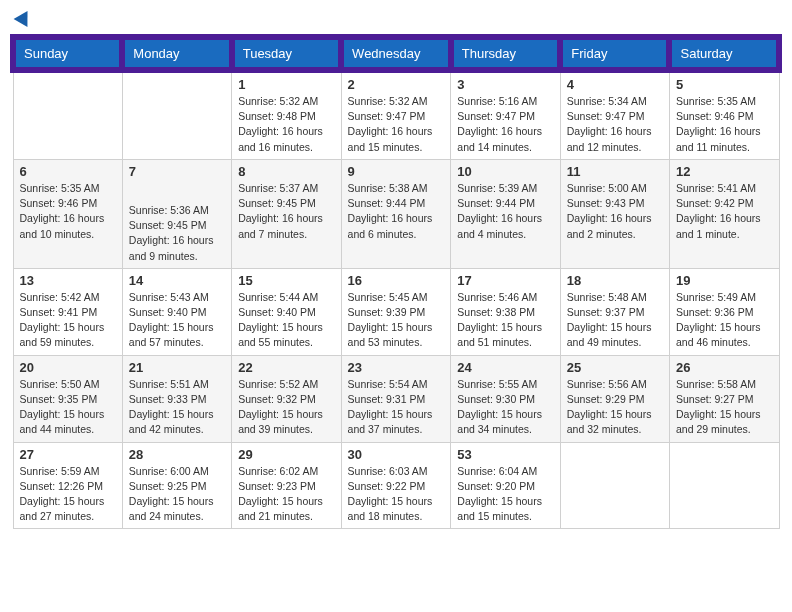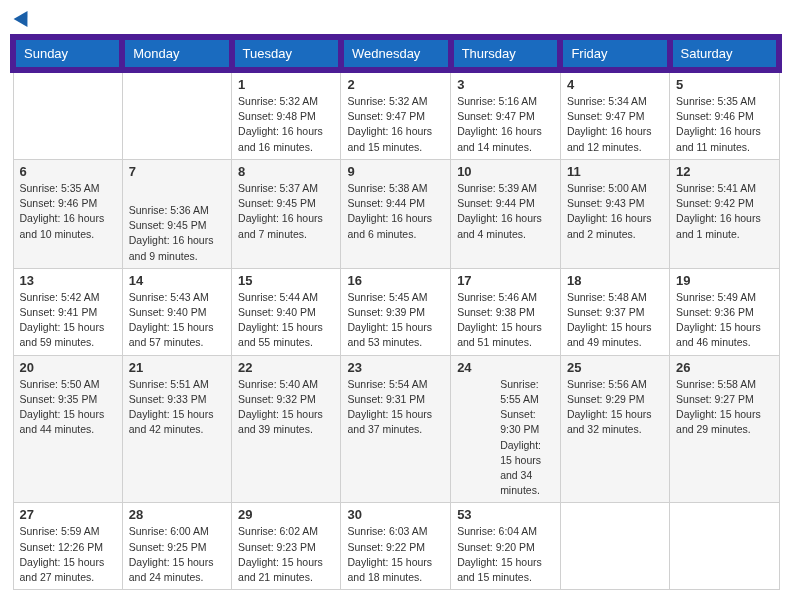--- a/index.html
+++ b/index.html
@@ -259,33 +259,33 @@
 Daylight: 15 hours and 44 minutes.</div>
         </td>
         <td>
           <span class="day-number">21</span>
           <div class="day-info" style="white-space: pre-line;">Sunrise: 5:51 AM
 Sunset: 9:33 PM
 Daylight: 15 hours and 42 minutes.</div>
         </td>
         <td>
           <span class="day-number">22</span>
-          <div class="day-info" style="white-space: pre-line;">Sunrise: 5:40 AM
+          <div class="day-info" style="white-space: pre-line;">Sunrise: 5:52 AM
 Sunset: 9:32 PM
 Daylight: 15 hours and 39 minutes.</div>
         </td>
         <td>
           <span class="day-number">23</span>
           <div class="day-info" style="white-space: pre-line;">Sunrise: 5:54 AM
 Sunset: 9:31 PM
 Daylight: 15 hours and 37 minutes.</div>
         </td>
         <td>
           <span class="day-number">24</span>
-          <div class="day-info" style="white-space: pre-line; margin-left: 43px;">Sunrise: 5:55 AM
+          <div class="day-info" style="white-space: pre-line;">Sunrise: 5:55 AM
 Sunset: 9:30 PM
 Daylight: 15 hours and 34 minutes.</div>
         </td>
         <td>
           <span class="day-number">25</span>
           <div class="day-info" style="white-space: pre-line;">Sunrise: 5:56 AM
 Sunset: 9:29 PM
 Daylight: 15 hours and 32 minutes.</div>
         </td>
         <td>

